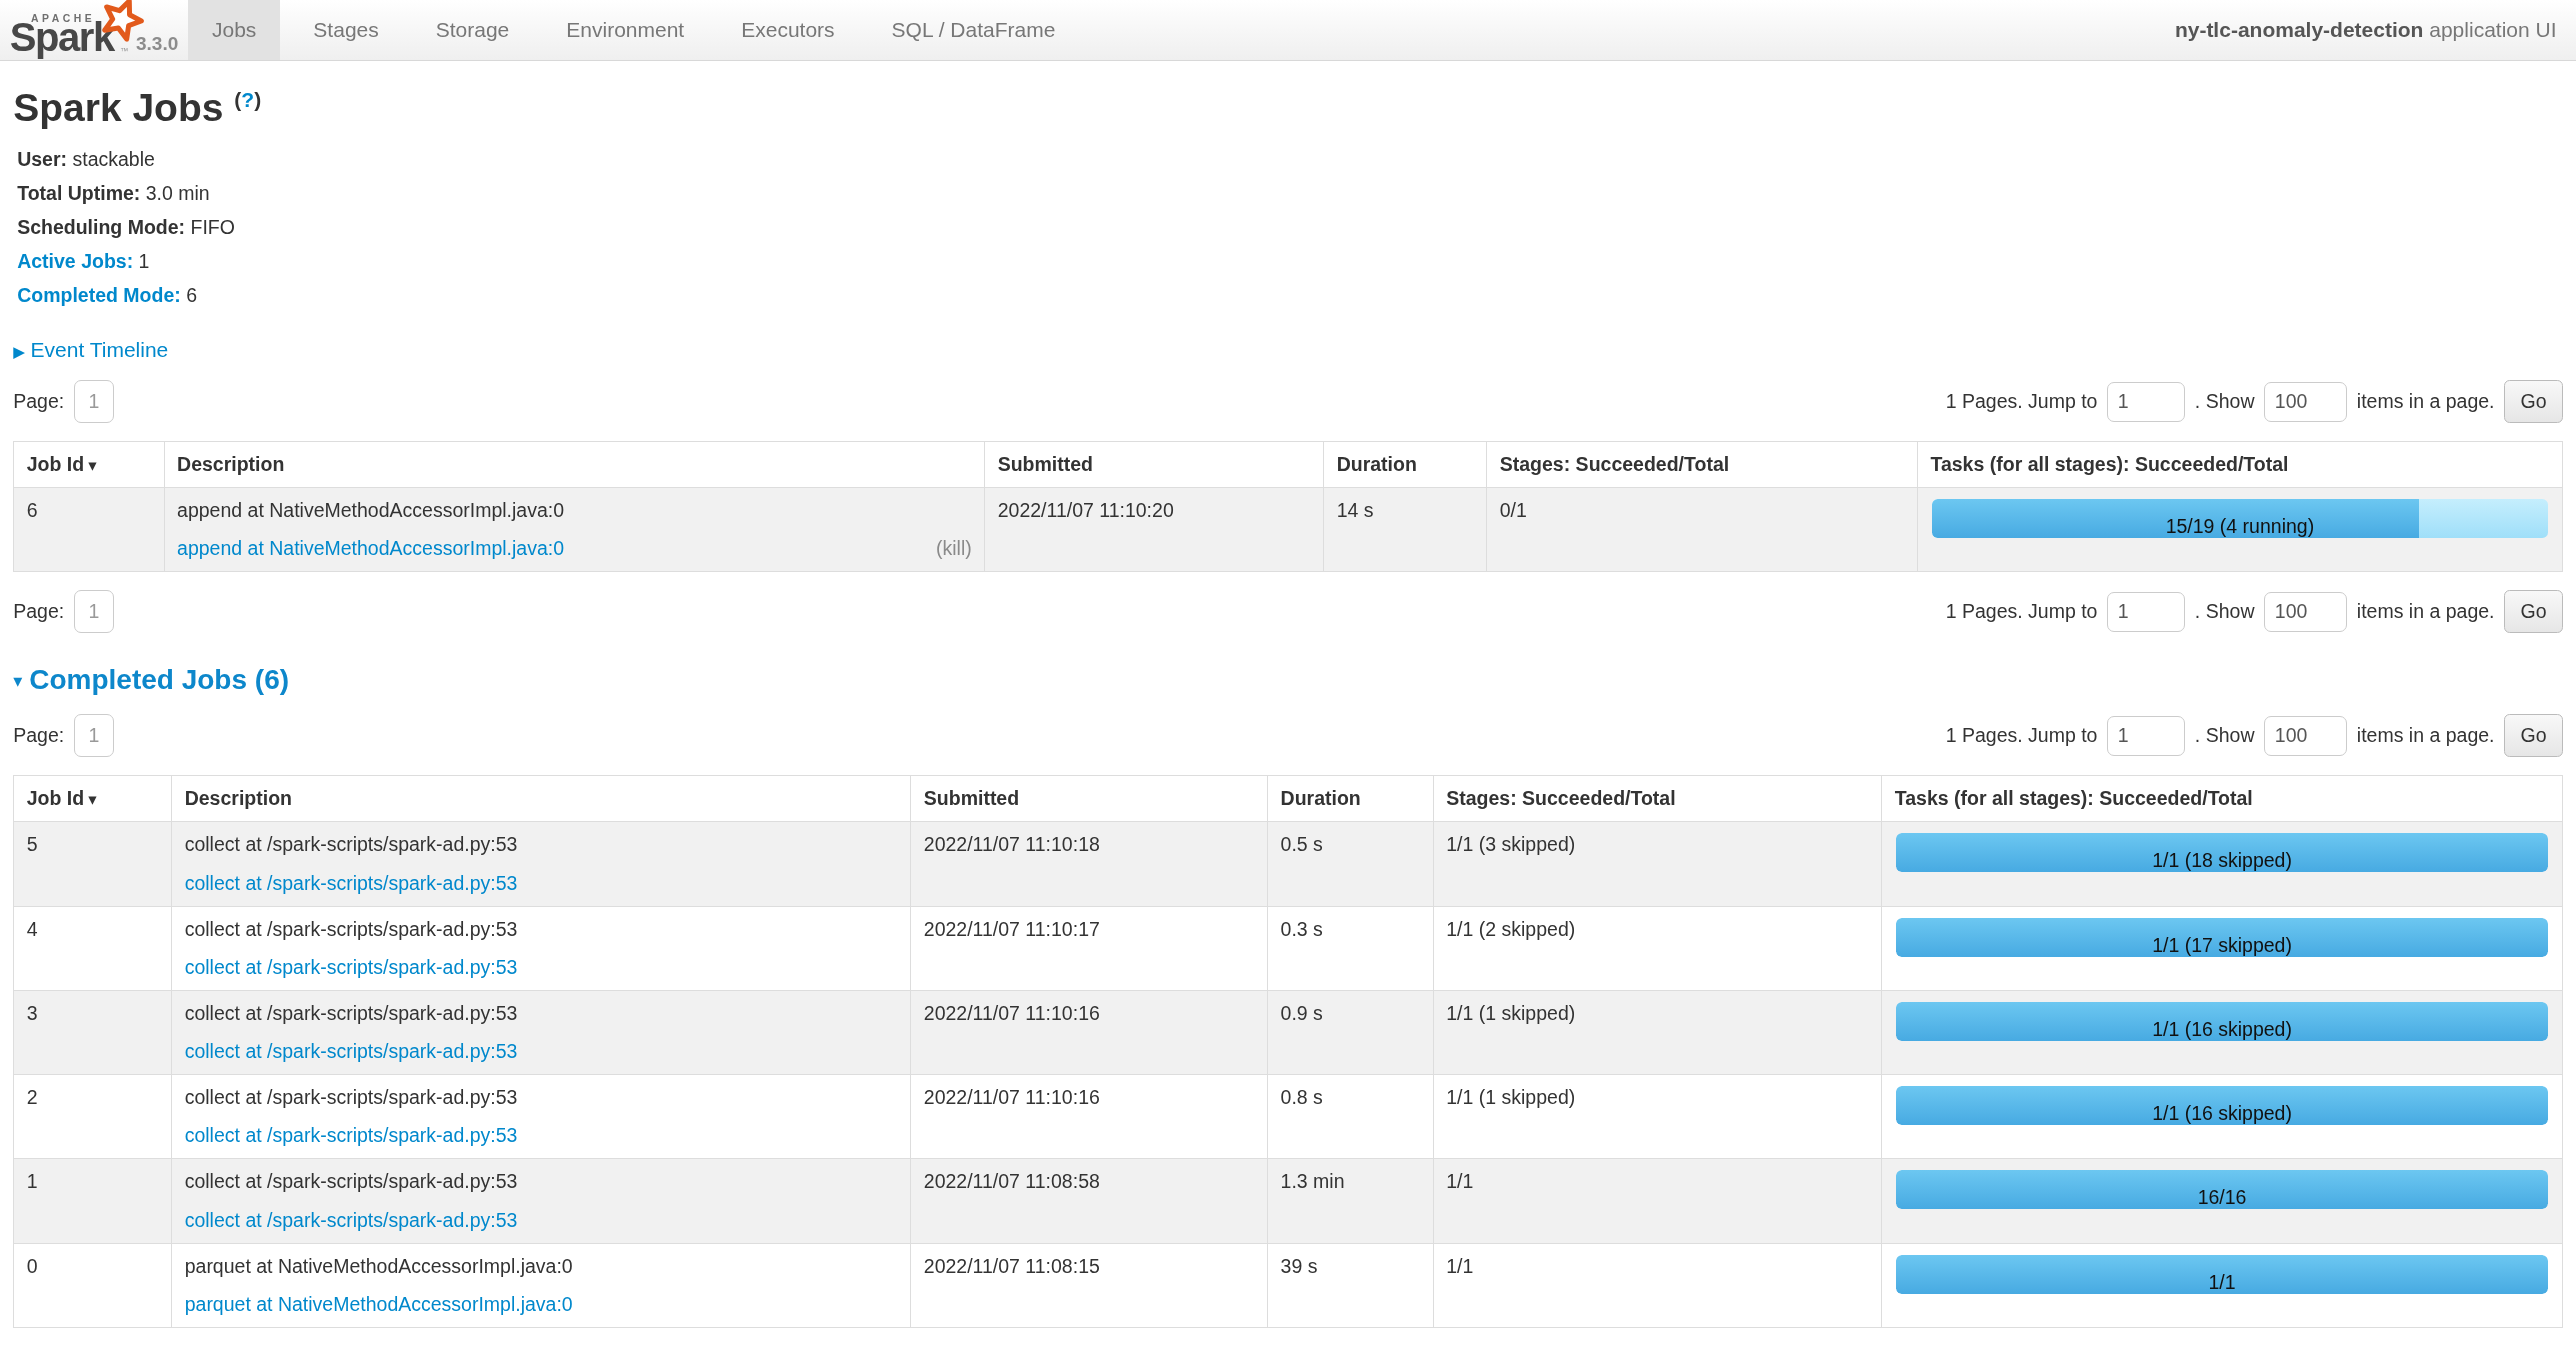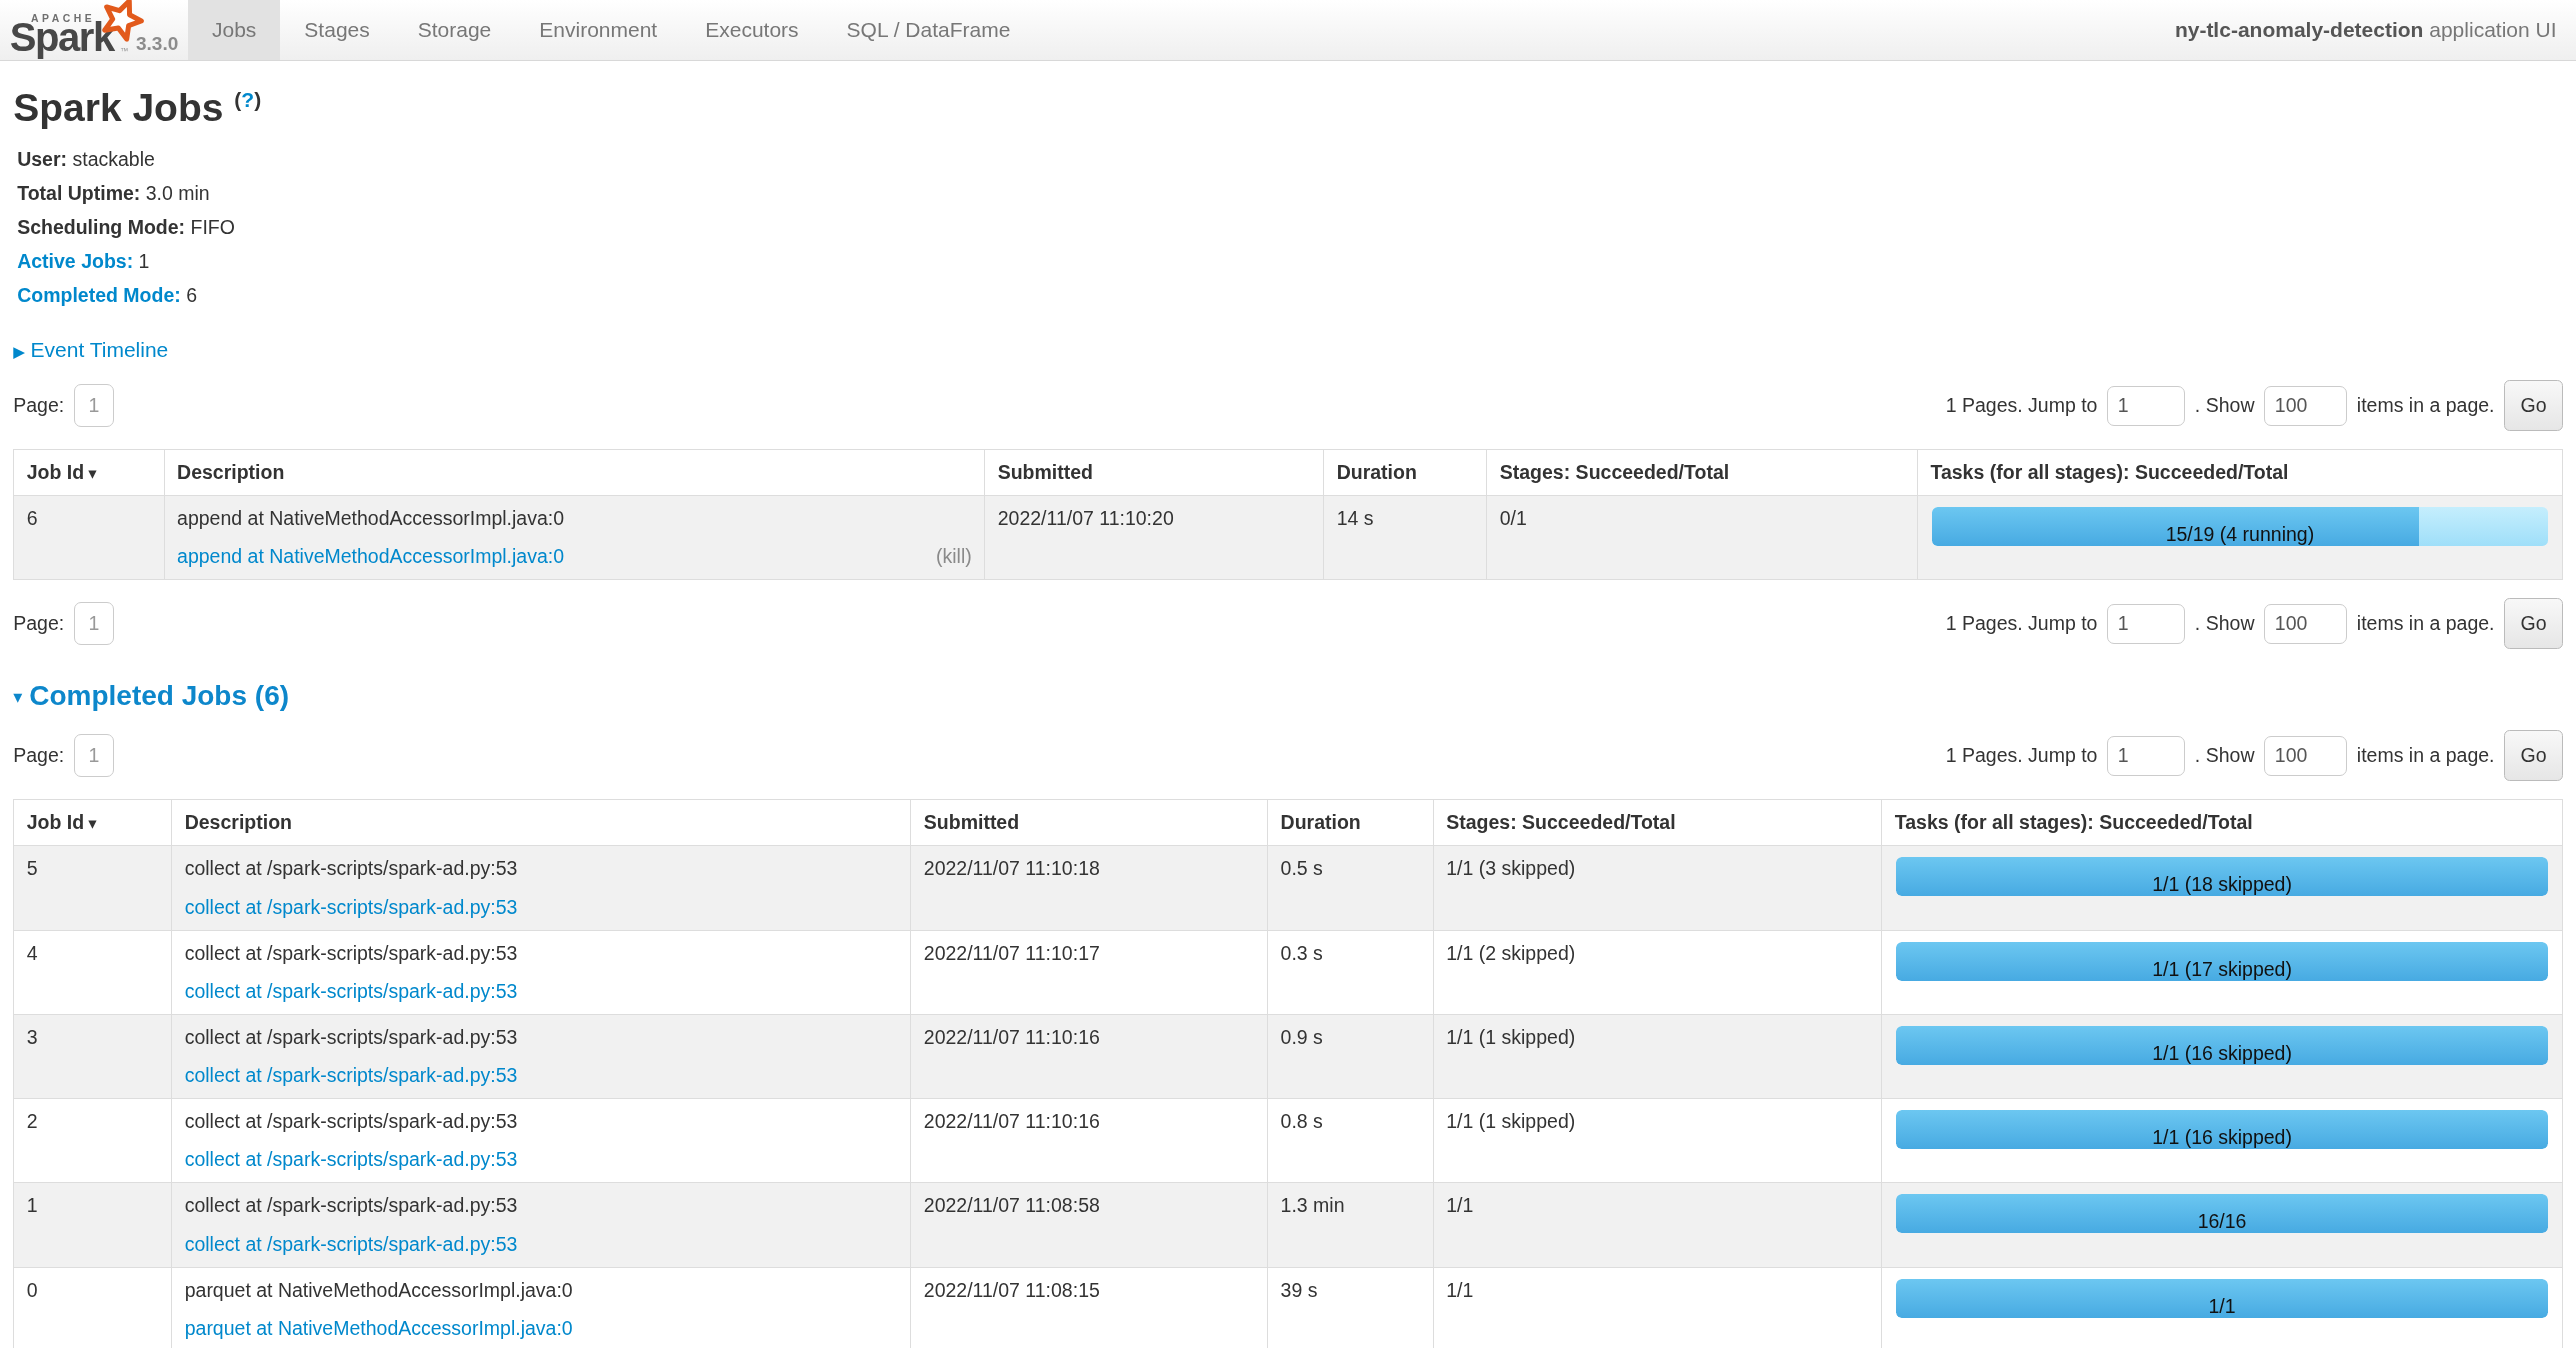--- a/index.html
+++ b/index.html
@@ -26,21 +26,21 @@
   .brand .spark-name {
     position: absolute; top: 15.3px; left: 9.7px;
     font-size: 40px; font-weight: bold; letter-spacing: -1.4px; color: #474747;
   }
   .brand .tm { position:absolute; top: 46px; left: 120px; font-size: 8.3px; color:#9a9a9a; }
   .brand .star { position: absolute; top: -4.2px; left: 99px; }
   .brand .version {
     position: absolute; top: 33px; left: 136px;
     font-size: 19px; font-weight: bold; color: #8c8c8c;
   }
-  .tabs { display: flex; list-style: none; margin: 0 0 0 14px; padding: 0; flex: 1 1 auto; }
+  .tabs { display: flex; list-style: none; margin: 0 0 0 14px; padding: 0; flex: 1 1 auto; gap: 9px; }
   .tabs li {
     line-height: 60px; padding: 0 24px; font-size: 21px; color: #777;
     cursor: pointer; white-space: nowrap;
   }
   .tabs li.active { background: #e2e2e2; }
   .app-id { line-height: 60px; margin-right: 19.5px; font-size: 21px; color: #777; white-space: nowrap; }
   .app-id b { color: #555; }
   
   .content { padding: 0 13.2px; }
   h1.page-title { font-size: 39px; font-weight: bold; color: #333; margin: 25px 0 9.7px 0; }
@@ -67,21 +67,21 @@
     color: #999 !important; background: #fff; cursor: pointer;
   }
   .pager input {
     height: 40px; border: 1.4px solid #ccc; border-radius: 7px;
     font-size: 19.5px; color: #555; padding: 0 9.7px;
     font-family: "Liberation Sans", "DejaVu Sans", sans-serif;
   }
   .pager input.jump { width: 78px; }
   .pager input.show { width: 83px; }
   .go-btn {
-    height: 51px; padding: 0 15.3px; font-size: 19.5px; color: #333;
+    height: 43px; padding: 0 15.3px; font-size: 19.5px; color: #333;
     background: linear-gradient(to bottom, #f8f8f8, #e6e6e6);
     border: 1.4px solid #bbb; border-radius: 5.6px; cursor: pointer;
     font-family: "Liberation Sans", "DejaVu Sans", sans-serif;
   }
   
   table.jobs { width: 100%; border-collapse: collapse; table-layout: fixed; }
   table.jobs th, table.jobs td {
     border: 0.7px solid #ddd; padding: 11px 12.5px; text-align: left;
     vertical-align: top; font-size: 19.5px;
   }

